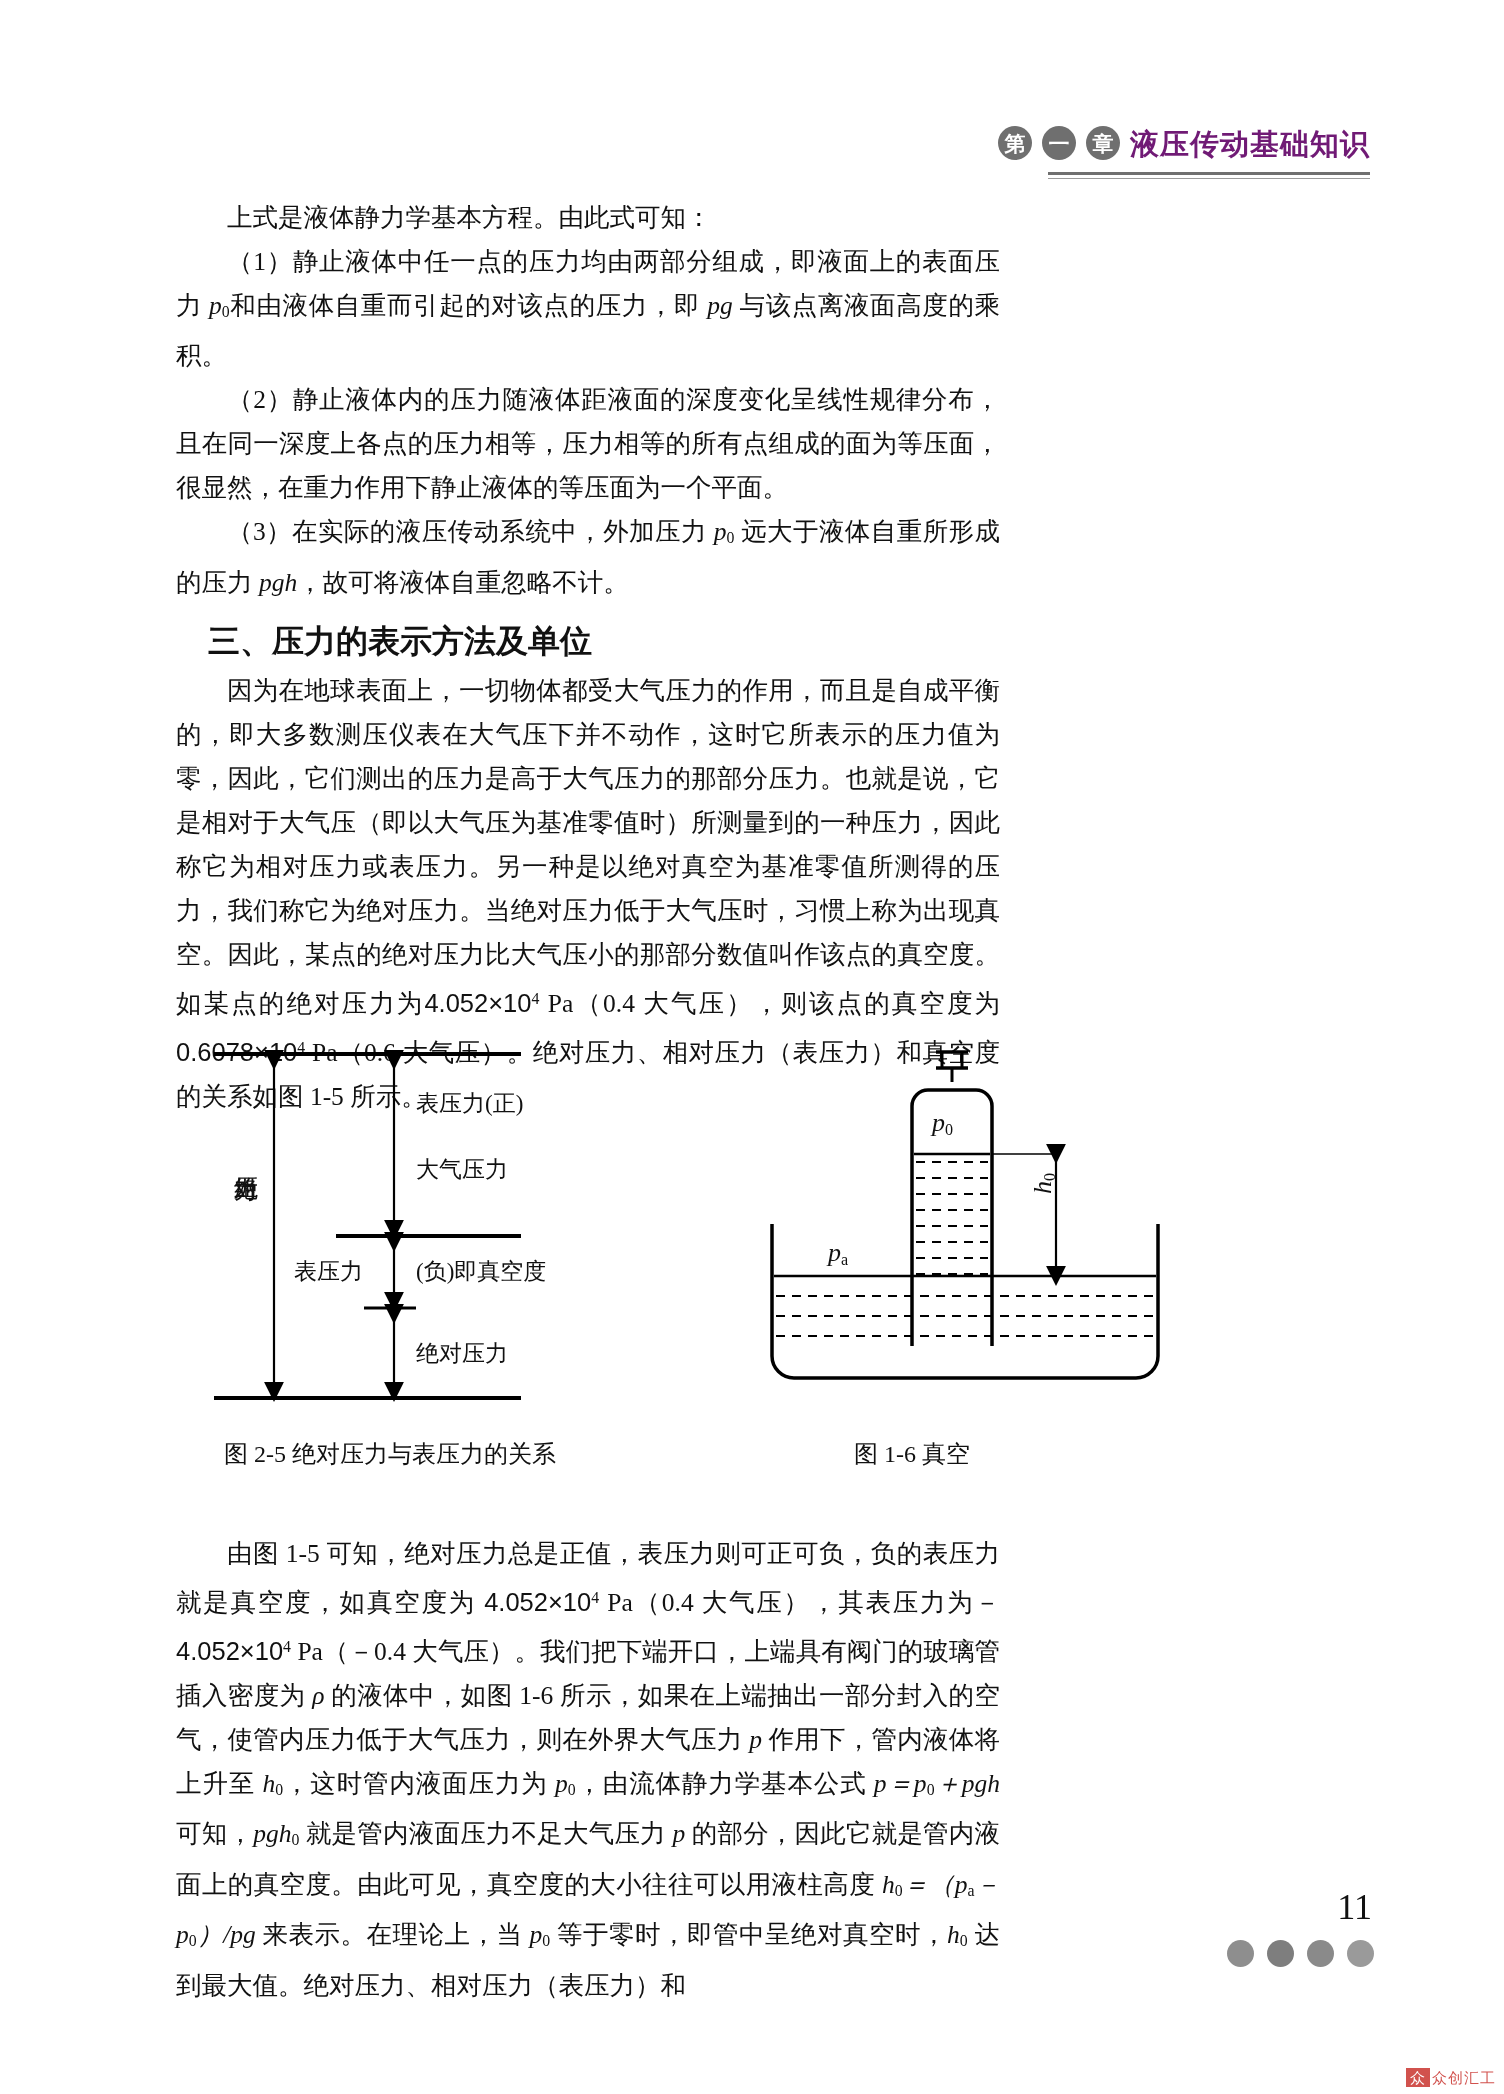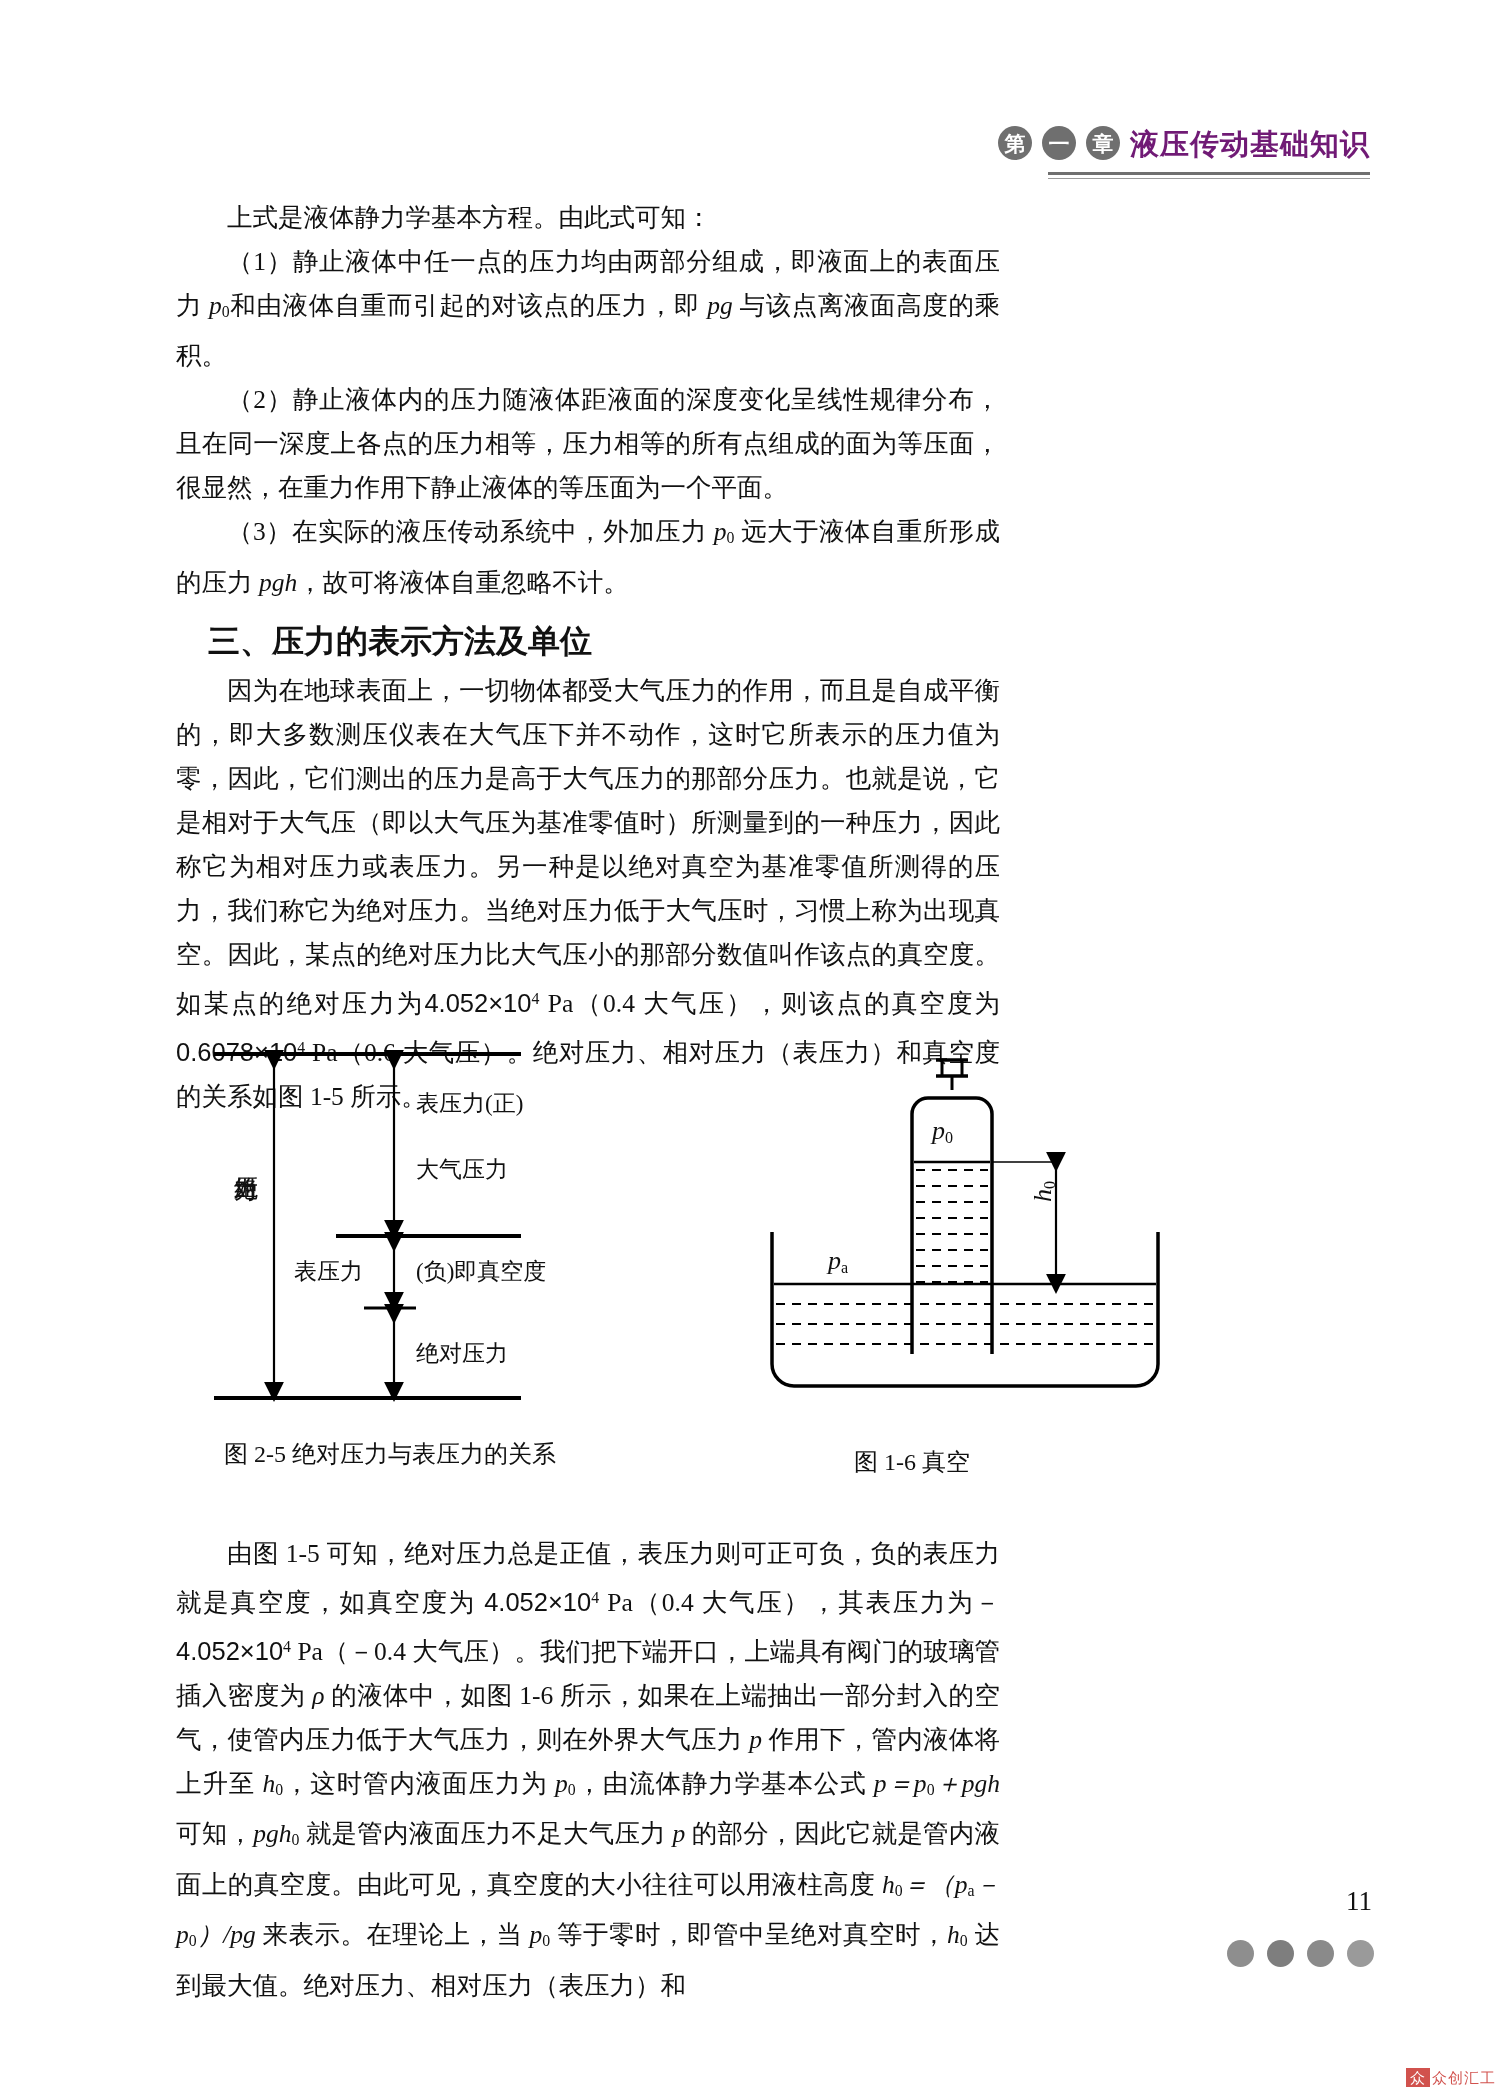--- a/index.html
+++ b/index.html
@@ -57,21 +57,21 @@
   
   .figband{position:absolute;left:176px;top:1046px;width:1150px;height:200px;}
   .fig{position:absolute;}
   .figcap{
     position:absolute;font-size:23px;white-space:nowrap;
     font-family:"Liberation Serif","DejaVu Serif",serif;
   }
 
   
   .pageno{
-    position:absolute;right:132px;top:1886px;font-size:27px;color:#111;
+    position:absolute;right:132px;top:1886px;font-size:36px;color:#111;
     font-family:"Liberation Serif","DejaVu Serif",serif;
   }
   .dots{position:absolute;right:130px;top:1940px;display:flex;gap:13px;}
   .dot{width:27px;height:27px;border-radius:50%;background:#777;}
   .dot.d1{background:#8e8e8e;}
   .dot.d2{background:#7e7e7e;}
   .dot.d3{background:#8a8a8a;}
   .dot.d4{background:#9a9a9a;}
   .wm{
     position:absolute;right:8px;bottom:6px;
@@ -162,21 +162,21 @@
 
       <div class="figcap" style="left:240px;top:292px;font-size:23px;">
         <span>绝对压力</span>
       </div>
 
       <div class="figcap" style="left:48px;top:392px;font-size:24px;">
         <span>图 2-5  绝对压力与表压力的关系</span>
       </div>
     </div>
 
-    <div class="fig" style="left:560px;top:8px;">
+    <div class="fig" style="left:560px;top:0;">
       <svg width="480" height="380" viewBox="0 0 480 380">
 
         <line x1="200" y1="6" x2="232" y2="6" stroke="#000" stroke-width="3.5"></line>
         <line x1="206" y1="6" x2="206" y2="22" stroke="#000" stroke-width="3"></line>
         <line x1="226" y1="6" x2="226" y2="22" stroke="#000" stroke-width="3"></line>
         <line x1="200" y1="22" x2="232" y2="22" stroke="#000" stroke-width="3.5"></line>
         <line x1="216" y1="22" x2="216" y2="36" stroke="#000" stroke-width="3"></line>
 
         <path d="M176,60 A16,16 0 0 1 192,44 L240,44 A16,16 0 0 1 256,60 L256,300" fill="none" stroke="#000" stroke-width="3.5"></path>
         <path d="M176,60 L176,300" fill="none" stroke="#000" stroke-width="3.5"></path>

